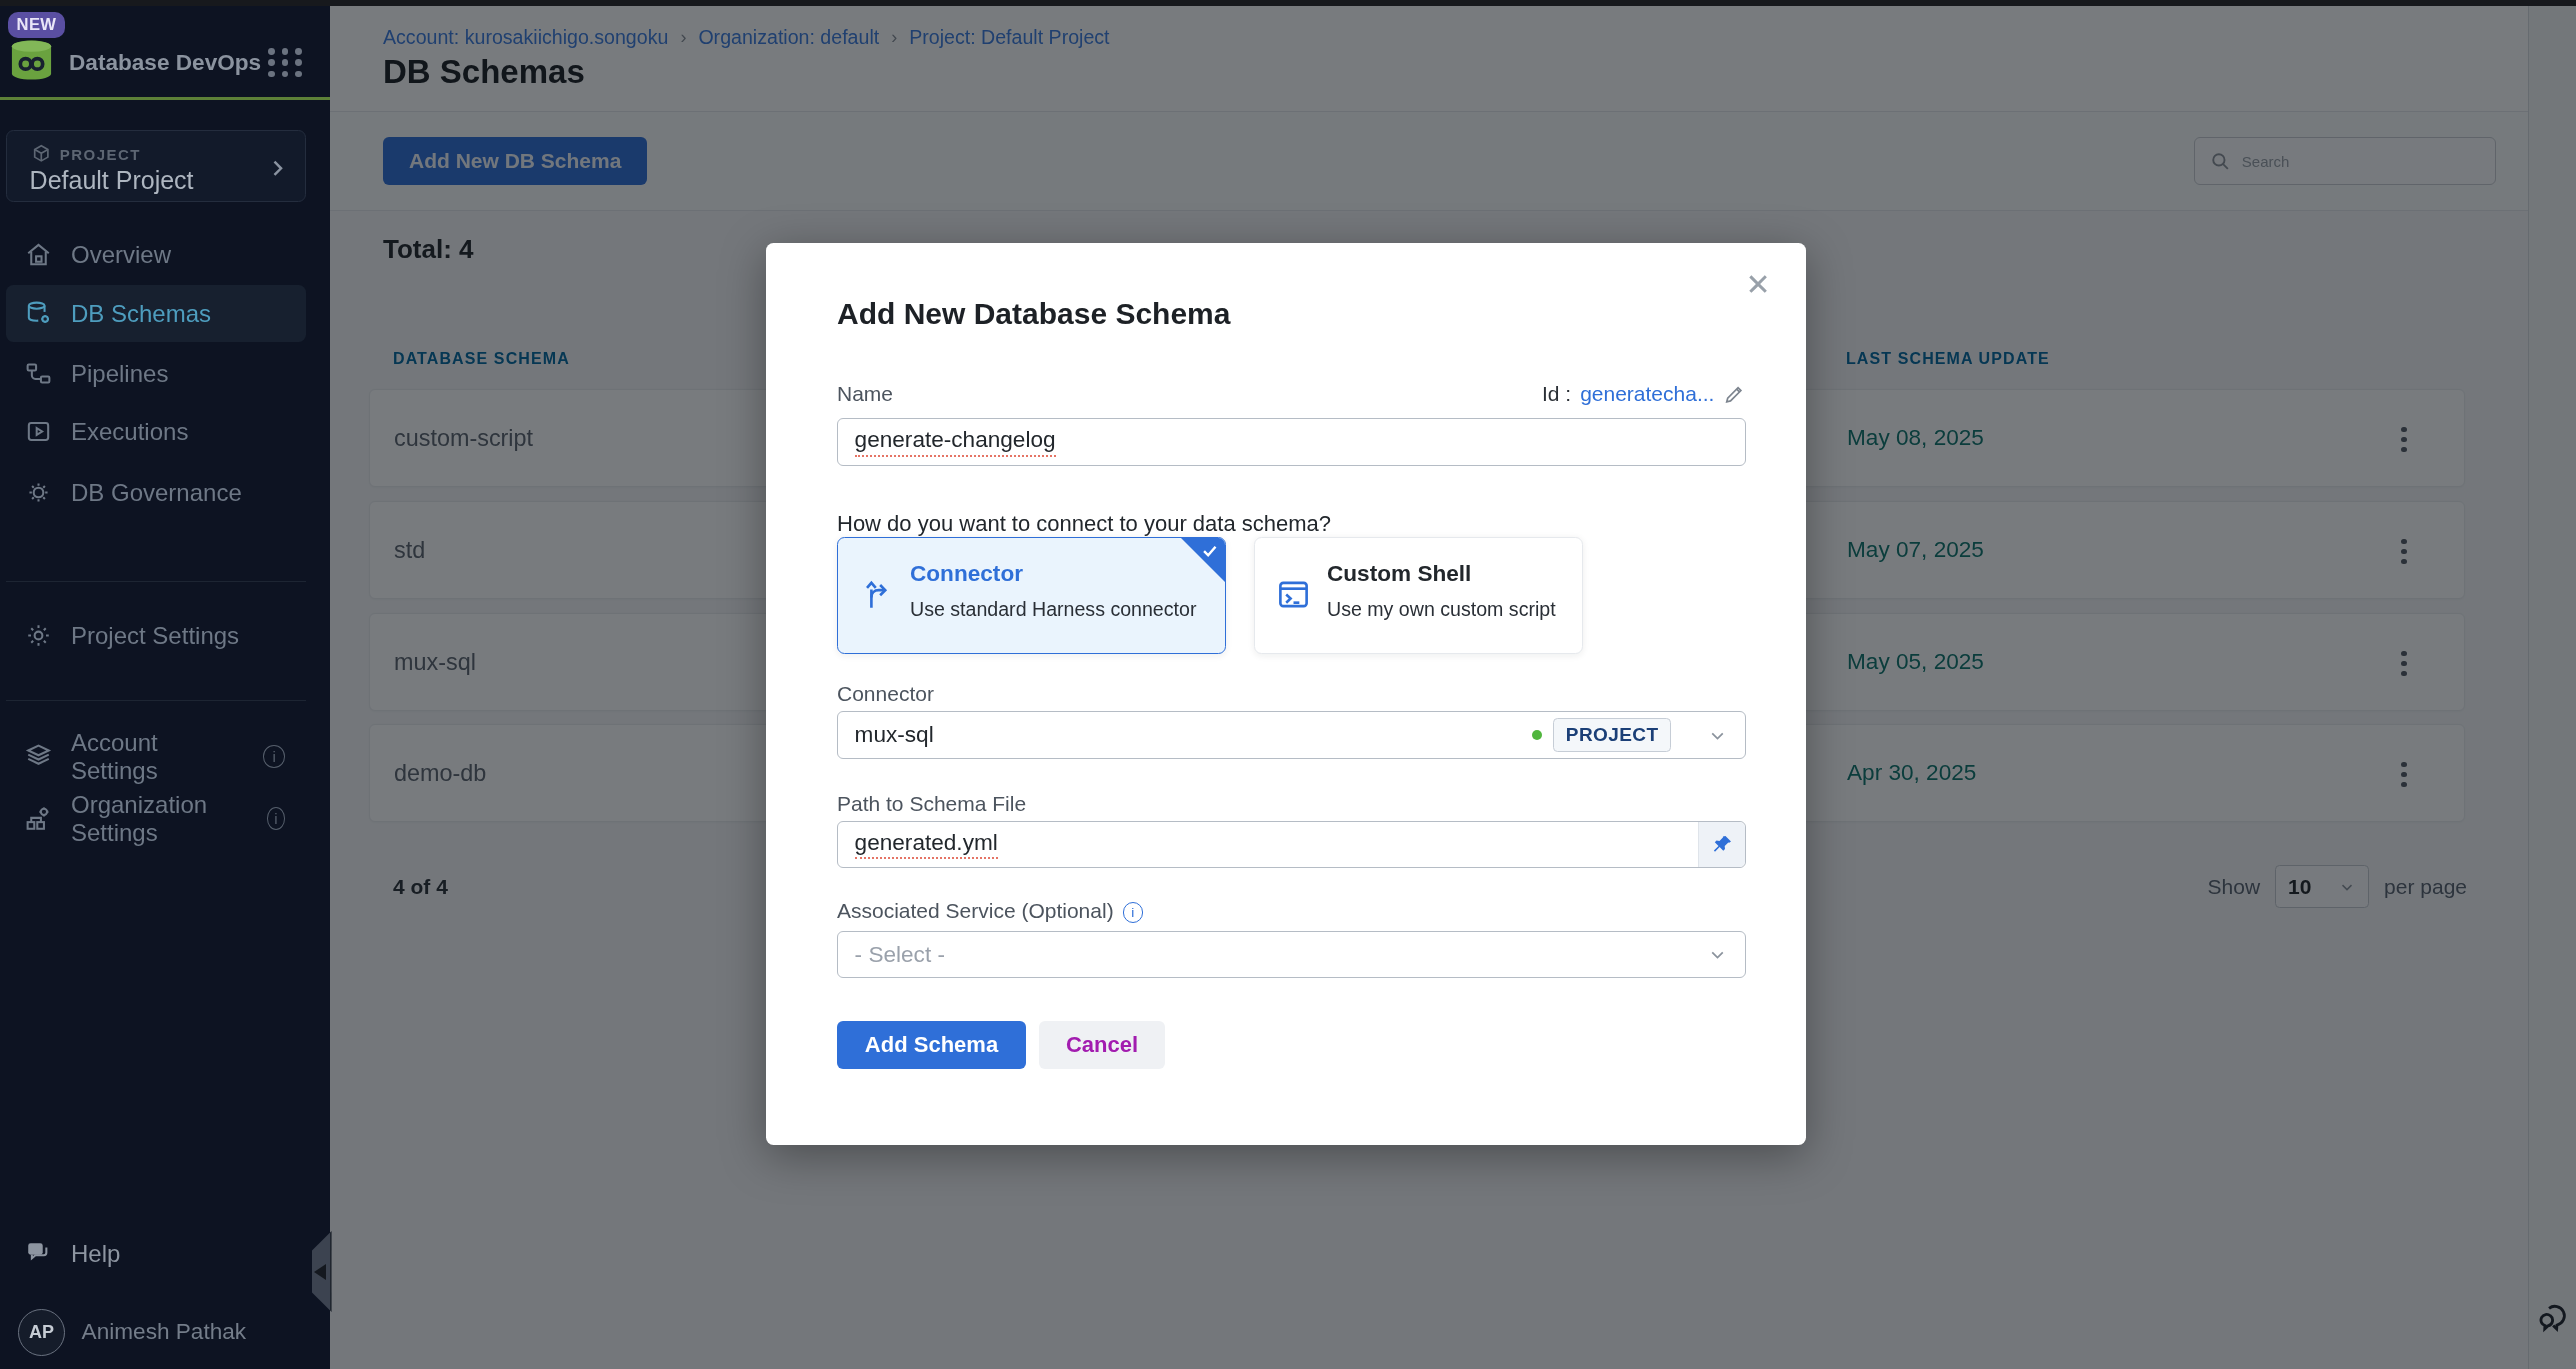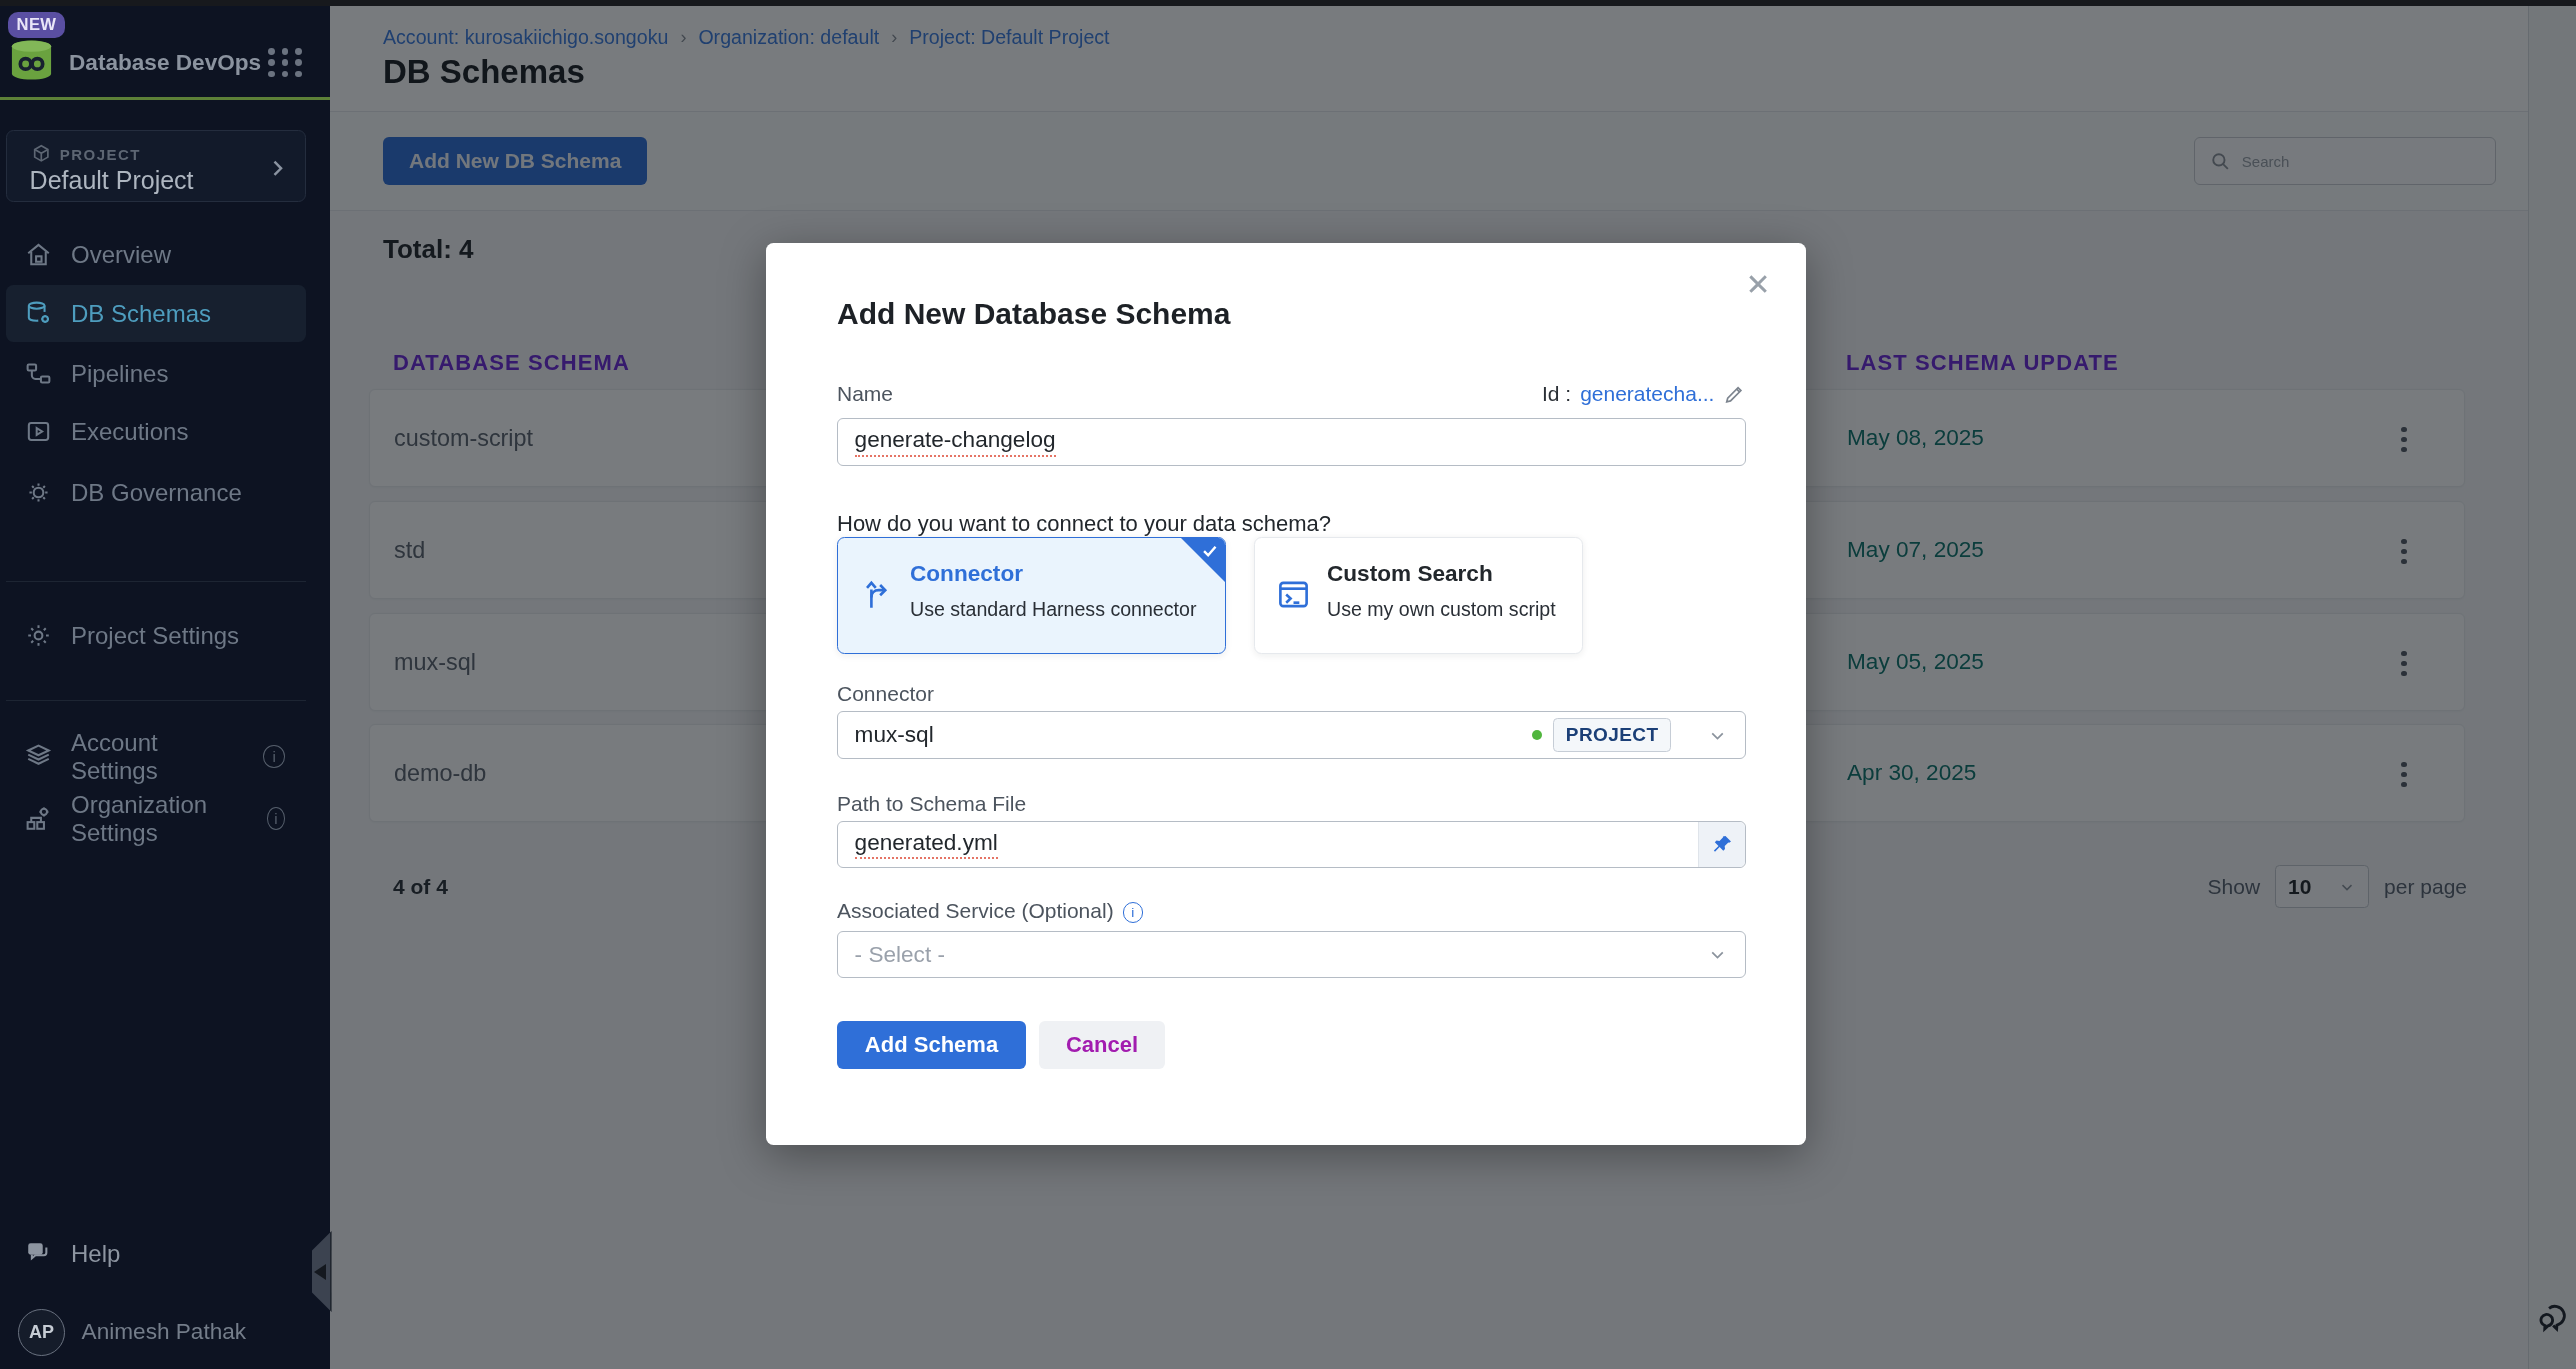--- a/index.html
+++ b/index.html
@@ -38,21 +38,21 @@
   .breadcrumb .crumb { color:#3d7de0; cursor:pointer; }
   .breadcrumb .sep { color:#8a9099; font-size:18px; }
   .page-title { position:absolute; left:53px; top:47px; font-size:33px; font-weight:700; color:#1b1f24; }
   .toolbar { position:absolute; left:0; top:106px; width:2246px; height:99px; background:#fbfcfd; border-bottom:0.8px solid #e4e7ea; }
   .add-btn { position:absolute; left:53px; top:25px; height:48px; padding:0 26px; background:#2f6fd8; color:#f2f6fc; font-size:21px; font-weight:700; border:none; border-radius:6px; cursor:pointer; }
   .search-box { position:absolute; right:80px; top:25px; width:302px; height:48px; border:0.8px solid #c9cdd3; border-radius:6px; background:#fdfdfe; display:flex; align-items:center; padding:0 13.6px; gap:10.6px; }
   .search-box input { border:none; outline:none; background:transparent; font-size:15px; color:#a21caf; width:226px; font-family:Liberation Sans, sans-serif; }
   .search-box input::placeholder { color:#99a0a9; }
   .content { position:absolute; left:0; top:204px; width:2246px; height:1159px; }
   .total { position:absolute; left:53px; top:24px; font-size:26px; font-weight:700; color:#23272c; }
-  .col-head { position:absolute; font-size:22px; font-weight:700; letter-spacing:1.1px; color:#6d28d9; top:140px; }
+  .col-head { position:absolute; font-size:16px; font-weight:700; letter-spacing:1.1px; color:#0369a1; top:140px; }
   .col-head.c1 { left:63px; } .col-head.c2 { left:1516px; }
   .srow { position:absolute; left:39px; width:2096px; height:98px; background:#ffffff; border:0.8px solid #e9ebee; border-radius:6px; box-shadow:0 0.8px 2.3px rgba(20,25,32,.04); cursor:pointer; }
   .srow .nm { position:absolute; left:24px; top:35px; font-size:23.4px; color:#5d6570; }
   .srow .dt { position:absolute; left:1477px; top:35px; font-size:22.6px; color:#0f766e; }
   .kebab { position:absolute; left:2015px; top:26px; width:38px; height:47px; display:flex; flex-direction:column; align-items:center; justify-content:center; gap:4.5px; cursor:pointer; }
   .kebab i { width:5.3px; height:5.3px; border-radius:50%; background:#555c66; }
   .pg-range { position:absolute; left:63px; top:665px; font-size:21px; font-weight:700; color:#2c3138; }
   .pg-right { position:absolute; right:109px; top:655px; display:flex; align-items:center; gap:15px; }
   .pg-right .lbl { font-size:21px; color:#596270; }
   .pg-select { width:94px; height:43px; border:0.8px solid #c6cbd1; border-radius:4.5px; background:#fdfdfe; display:flex; align-items:center; justify-content:space-between; padding:0 12px; cursor:pointer; }
@@ -358,21 +358,21 @@
     </div>
     <div class="opt-card" style="left:488px; width:329px;">
       <span class="ic">
         <svg width="35" height="35" viewBox="0 0 24 24" fill="none" stroke="currentColor" stroke-width="1.8">
             <rect x="3" y="4" width="18" height="16" rx="2"></rect>
             <path d="M3 8h18"></path>
             <path d="M7 12l3 2.8L7 17.6"></path>
             <path d="M12 17.6h4"></path>
           </svg>
       </span>
-      <span class="t">Custom Search</span>
+      <span class="t">Custom Shell</span>
       <span class="d">Use my own custom script</span>
     </div>
 
     <label class="f-label" style="top:439px">Connector</label>
     <div class="t-input" style="top:468px; height:48px;">
       <span class="val">mux-sql</span>
       <span class="spread"></span>
       <span class="status-dot"></span>
       <span class="scope-badge" style="margin-left:10.6px;">PROJECT</span>
       <svg class="chev" style="margin-left:36px;" width="21" height="21" viewBox="0 0 24 24" fill="none" stroke="currentColor" stroke-width="2">

